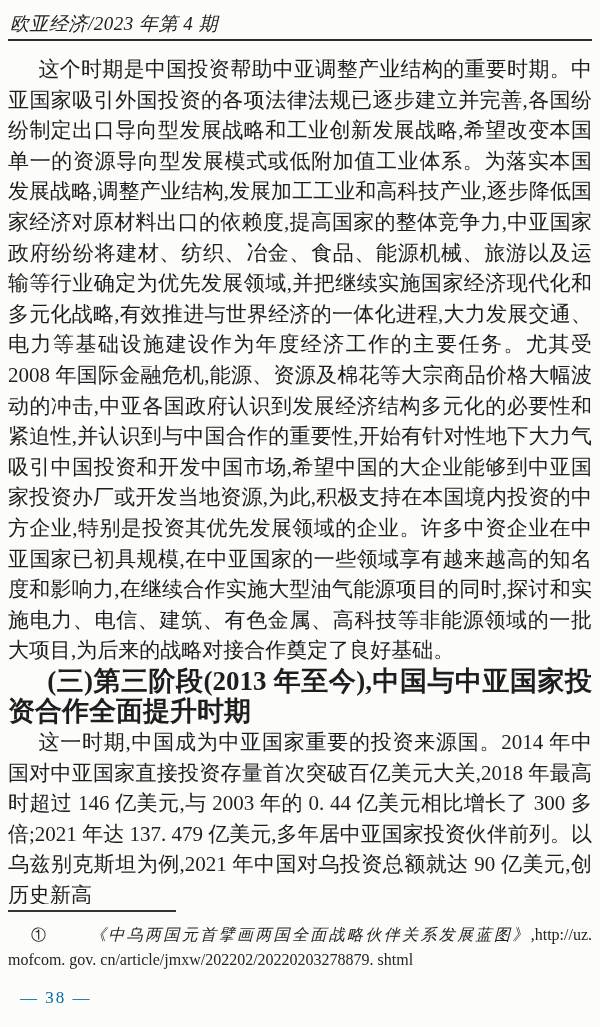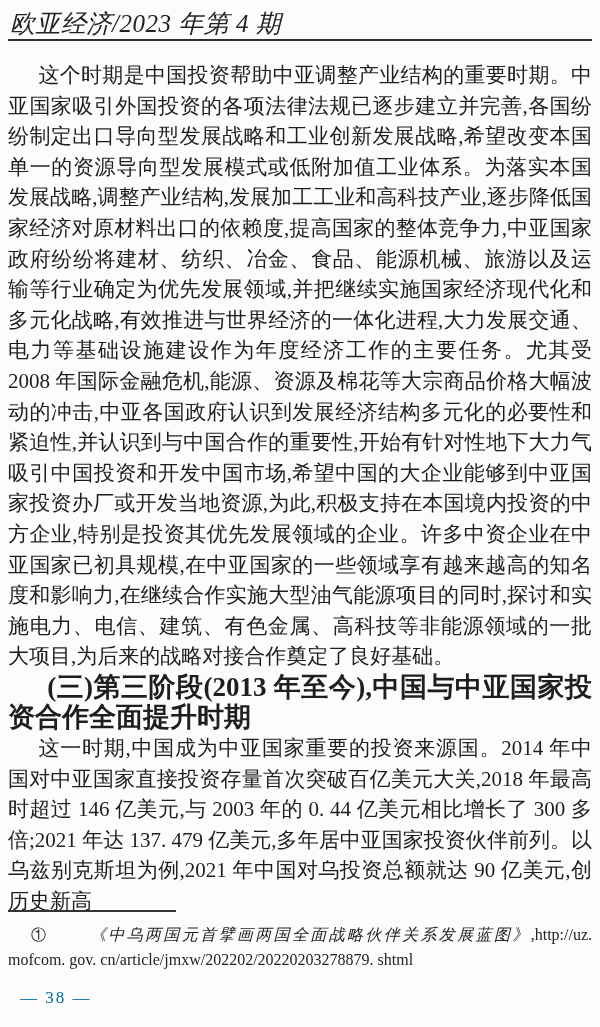--- a/index.html
+++ b/index.html
@@ -18,28 +18,28 @@
     box-sizing: border-box;
     padding: 0 8px;
   }
   
   .page-header {
     padding: 13px 0 5px 2px;
     border-bottom: 2px solid #2e2e2e;
   }
   .journal-title {
     font-style: italic;
-    font-size: 25px;
+    font-size: 19px;
     line-height: 21px;
     letter-spacing: 0.5px;
     color: #222;
   }
   
   .article-body {
-    padding-top: 19px;
+    padding-top: 13px;
     height: 850px;
     overflow: hidden;
     font-size: 21px;
     line-height: 30.6px;
     text-align: justify;
   }
   .body-par {
     margin: 0;
     text-indent: 1.45em;
   }

